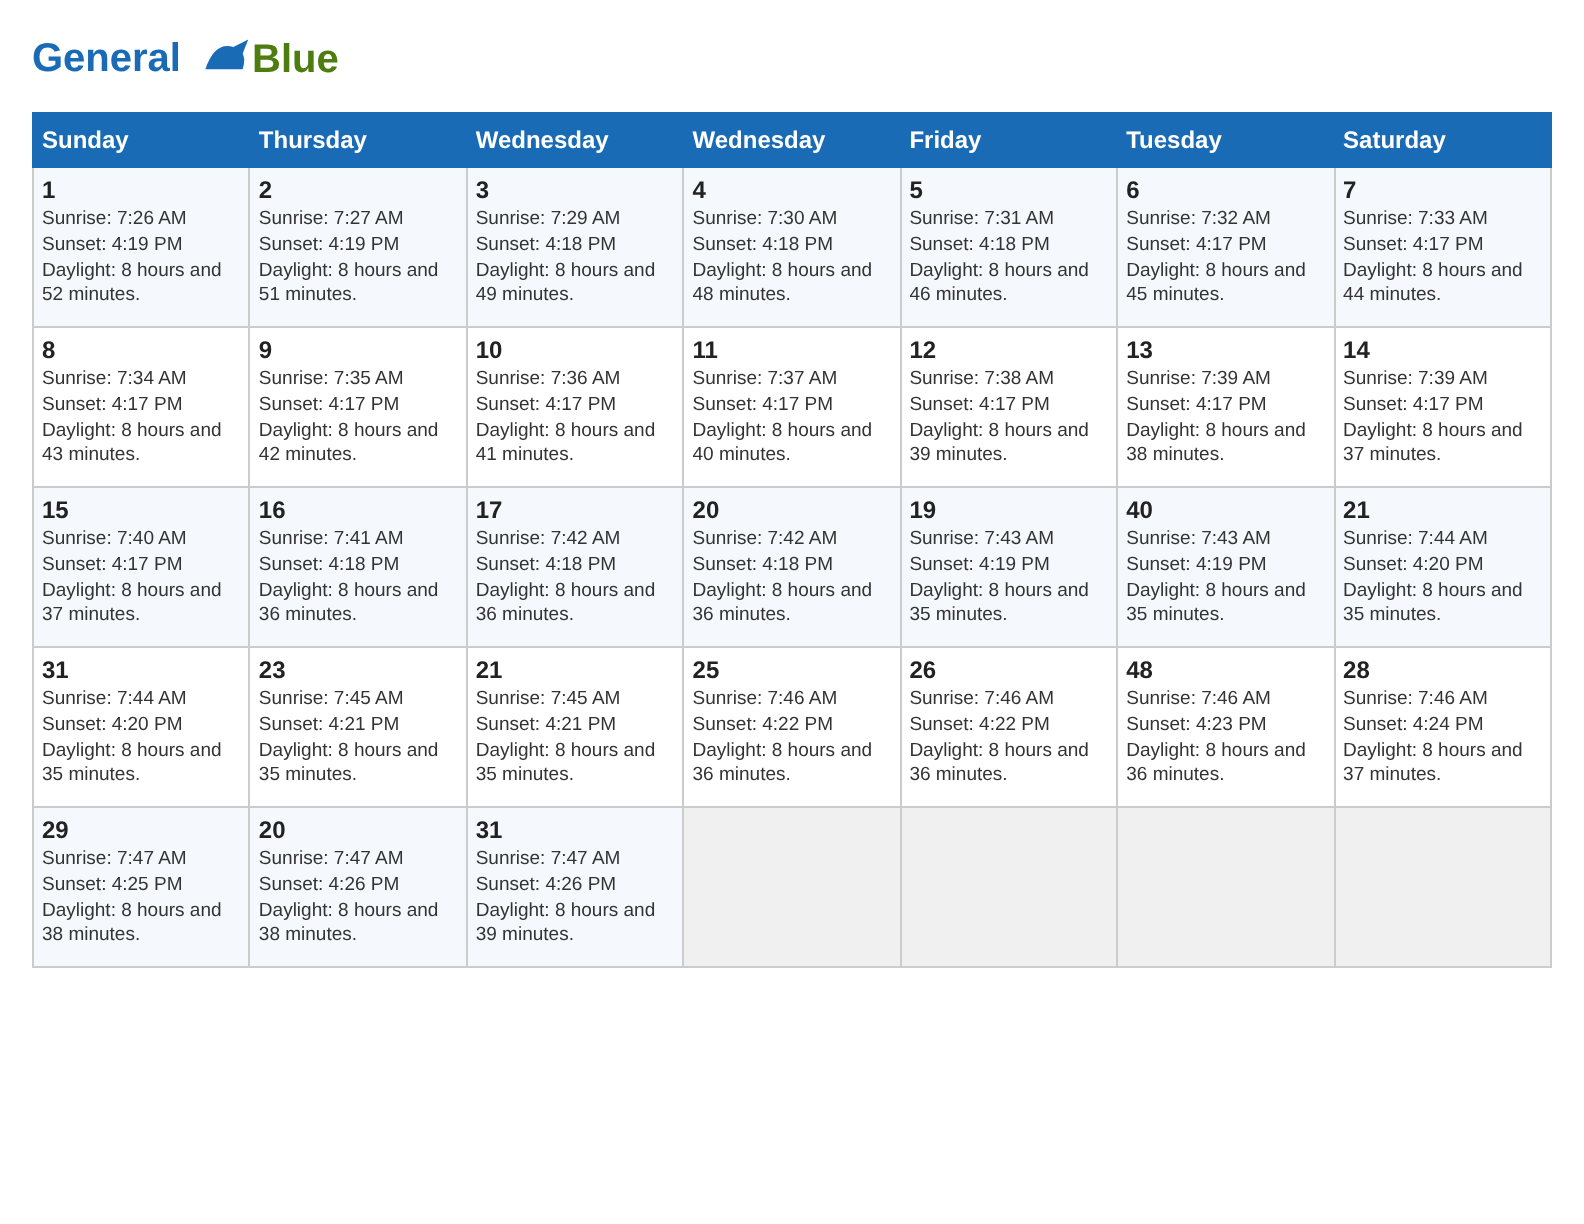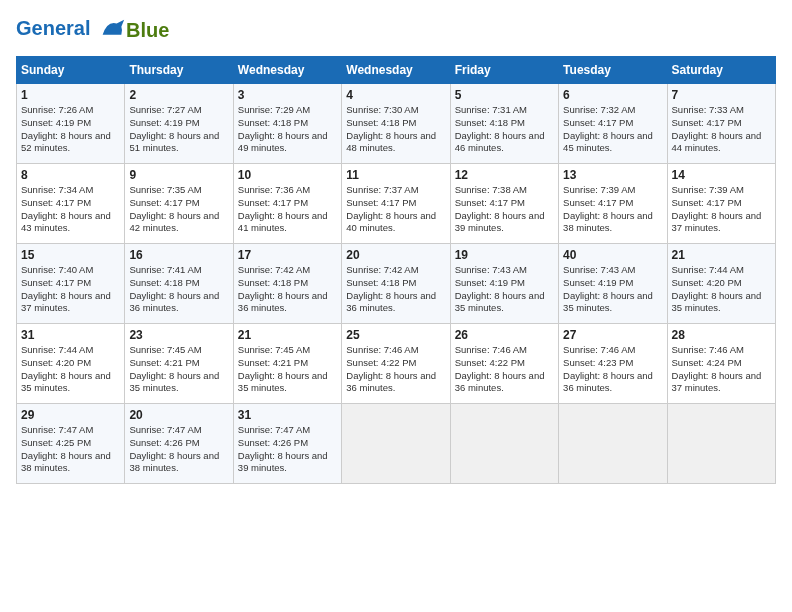--- a/index.html
+++ b/index.html
@@ -282,21 +282,21 @@
           Sunrise: 7:46 AM<br>Sunset: 4:22 PM<br>Daylight: 8 hours and 36 minutes.
         </div>
           </td>
           <td>
             <span class="day-num">26</span>
         <div class="day-info">
           Sunrise: 7:46 AM<br>Sunset: 4:22 PM<br>Daylight: 8 hours and 36 minutes.
         </div>
           </td>
           <td>
-            <span class="day-num">27</span>
+            <span class="day-num">48</span>
         <div class="day-info">
           Sunrise: 7:46 AM<br>Sunset: 4:23 PM<br>Daylight: 8 hours and 36 minutes.
         </div>
           </td>
           <td>
             <span class="day-num">28</span>
         <div class="day-info">
           Sunrise: 7:46 AM<br>Sunset: 4:24 PM<br>Daylight: 8 hours and 37 minutes.
         </div>
           </td>

